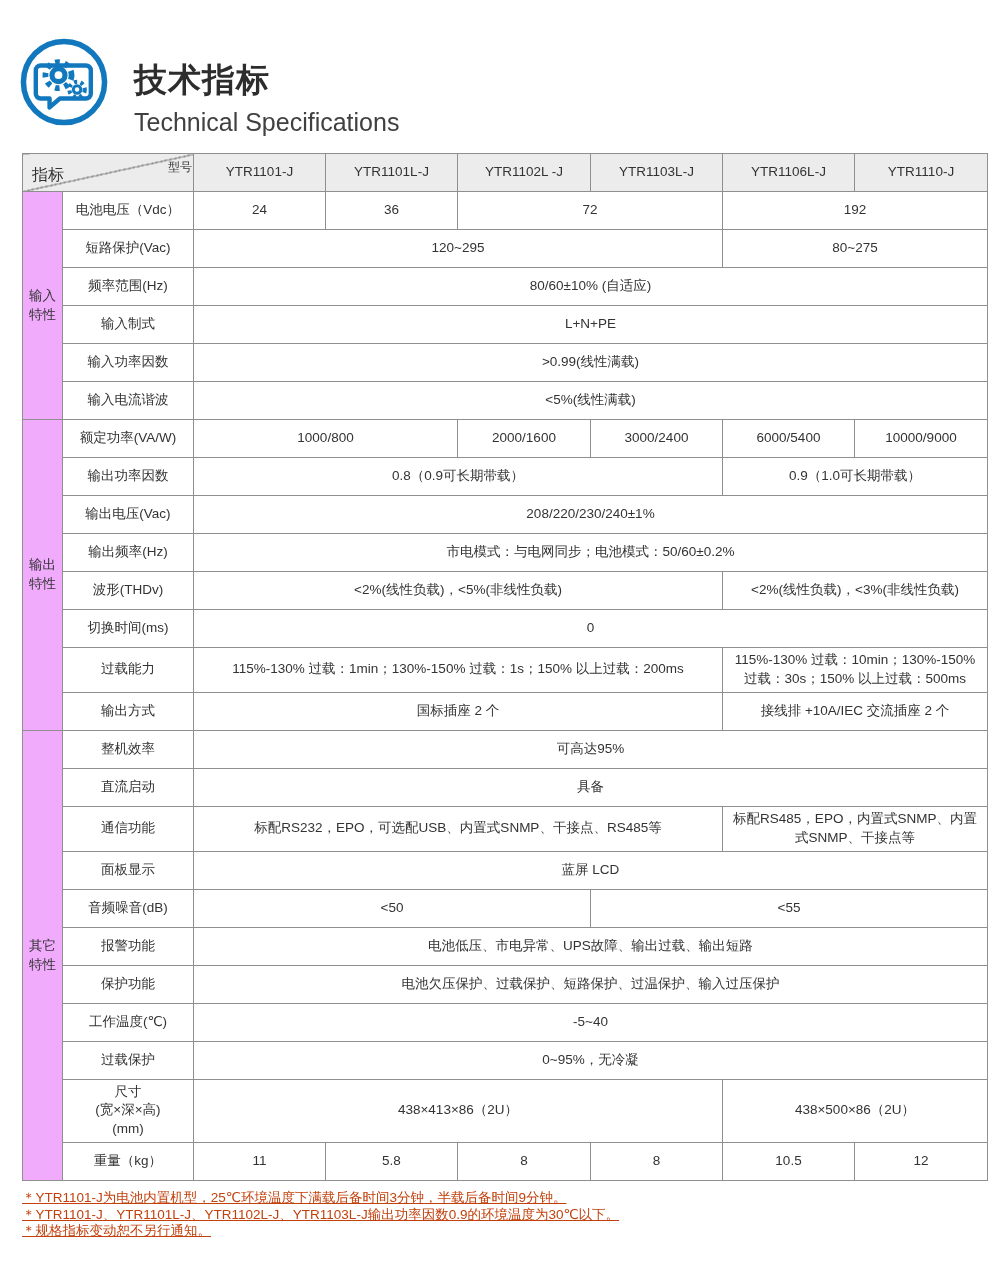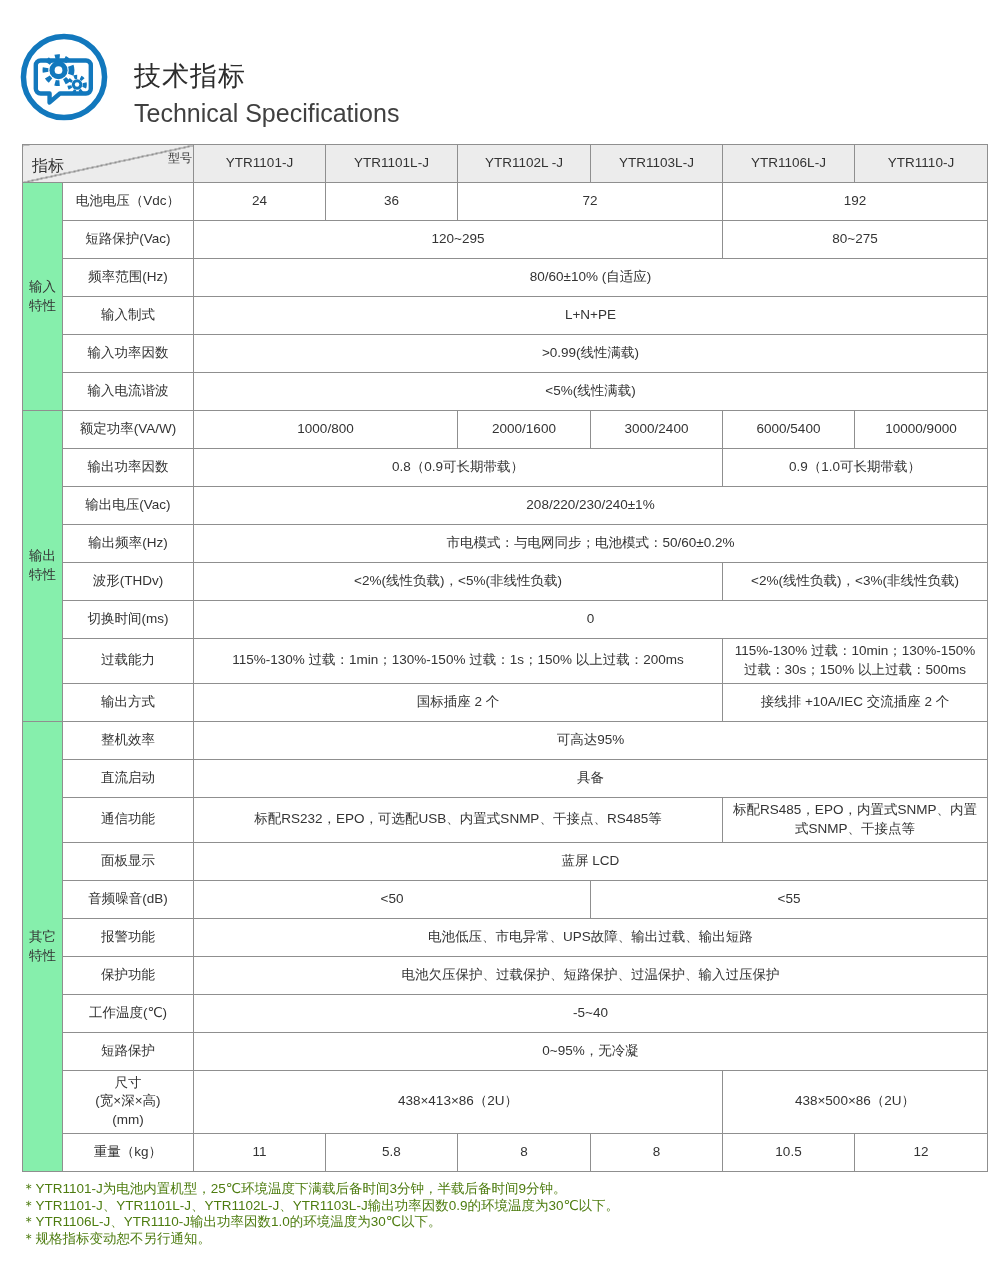--- a/index.html
+++ b/index.html
@@ -9,21 +9,21 @@
     width:1000px; height:1273px;
     background:#ffffff;
     font-family:"Liberation Sans","DejaVu Sans",sans-serif;
     color:#333333;
   }
 
   
   .page-header { display:flex; align-items:center; padding:26px 0 0 20px; }
   .icon-wrap { width:88px; height:88px; flex:0 0 88px; }
   .titles { margin-left:26px; }
-  .title-zh { font-size:27px; font-weight:normal; color:#2d2d2d; letter-spacing:1px;margin-top:32px; }
+  .title-zh { font-size:33px; font-weight:bold; color:#2d2d2d; letter-spacing:1px;margin-top:32px; }
   .title-en { font-size:25px; font-weight:300; color:#404040; margin-top:5px; }
 
   
   table.spec {
     border-collapse:collapse; table-layout:fixed;
     width:965px; margin:16px 0 0 22px;
   }
   table.spec th, table.spec td {
     border:1px solid #8f8f8f;
     text-align:center; vertical-align:middle;
@@ -40,29 +40,29 @@
       linear-gradient(to bottom right,
         transparent calc(50% - 0.7px),
         #8f8f8f calc(50% - 0.7px),
         #8f8f8f calc(50% + 0.7px),
         transparent calc(50% + 0.7px)),
       #ececec;
   }
   th.corner .corner-model { position:absolute; top:5px; right:1px; font-size:12px; }
   th.corner .corner-index { position:absolute; bottom:5px; left:9px; font-size:16px; }
   td.group {
-    background:#86efac; font-size:15px;
+    background:#f0abfc; font-size:15px;
     padding:2px 11px; line-height:1.45;
     word-break:break-all; letter-spacing:0;
   }
   td.rowlabel { white-space:pre-line; font-size:13.5px; background:#ffffff; }
   td.value { background:#ffffff; }
 
   
-  .footnotes { margin:9px 0 16px 22px; font-size:13.5px; line-height:16.5px; color:#4d7c0f; }
+  .footnotes { margin:9px 0 16px 22px; font-size:13.5px; line-height:16.5px; color:#c2410c;text-decoration:underline; }
 </style>
 </head>
 <body>
 
 <div class="page-header">
   <div class="icon-wrap">
     <svg width="88" height="88" viewBox="0 0 64 64">
       <circle cx="32" cy="32" r="29.5" fill="#ffffff" stroke="#1278bd" stroke-width="4"></circle>
       <path d="M15 20 h33 a3.5 3.5 0 0 1 3.5 3.5 v17 a3.5 3.5 0 0 1 -3.5 3.5 H29 l-7.5 6.5 v-6.5 h-6.5 a3.5 3.5 0 0 1 -3.5 -3.5 v-17 a3.5 3.5 0 0 1 3.5 -3.5 z" fill="#ffffff" stroke="#1278bd" stroke-width="3.2" stroke-linejoin="round"></path>
       <g>
@@ -208,21 +208,21 @@
       </tr>
       <tr>
         <td class="rowlabel">保护功能</td>
         <td class="value" colspan="6">电池欠压保护、过载保护、短路保护、过温保护、输入过压保护</td>
       </tr>
       <tr>
         <td class="rowlabel">工作温度(℃)</td>
         <td class="value" colspan="6">-5~40</td>
       </tr>
       <tr>
-        <td class="rowlabel">短路保护</td>
+        <td class="rowlabel">过载保护</td>
         <td class="value" colspan="6">0~95%，无冷凝</td>
       </tr>
       <tr>
         <td class="rowlabel">尺寸
 (宽×深×高)
 (mm)</td>
         <td class="value" colspan="4">438×413×86（2U）</td>
         <td class="value" colspan="2">438×500×86（2U）</td>
       </tr>
       <tr>
@@ -233,15 +233,14 @@
         <td class="value" colspan="1">8</td>
         <td class="value" colspan="1">10.5</td>
         <td class="value" colspan="1">12</td>
       </tr>
     </tbody>
 </table>
 
 <div class="footnotes">
   <div>＊YTR1101-J为电池内置机型，25℃环境温度下满载后备时间3分钟，半载后备时间9分钟。</div>
   <div>＊YTR1101-J、YTR1101L-J、YTR1102L-J、YTR1103L-J输出功率因数0.9的环境温度为30℃以下。</div>
-  <div>＊YTR1106L-J、YTR1110-J输出功率因数1.0的环境温度为30℃以下。</div>
   <div>＊规格指标变动恕不另行通知。</div>
 </div>
 
 </body></html>

